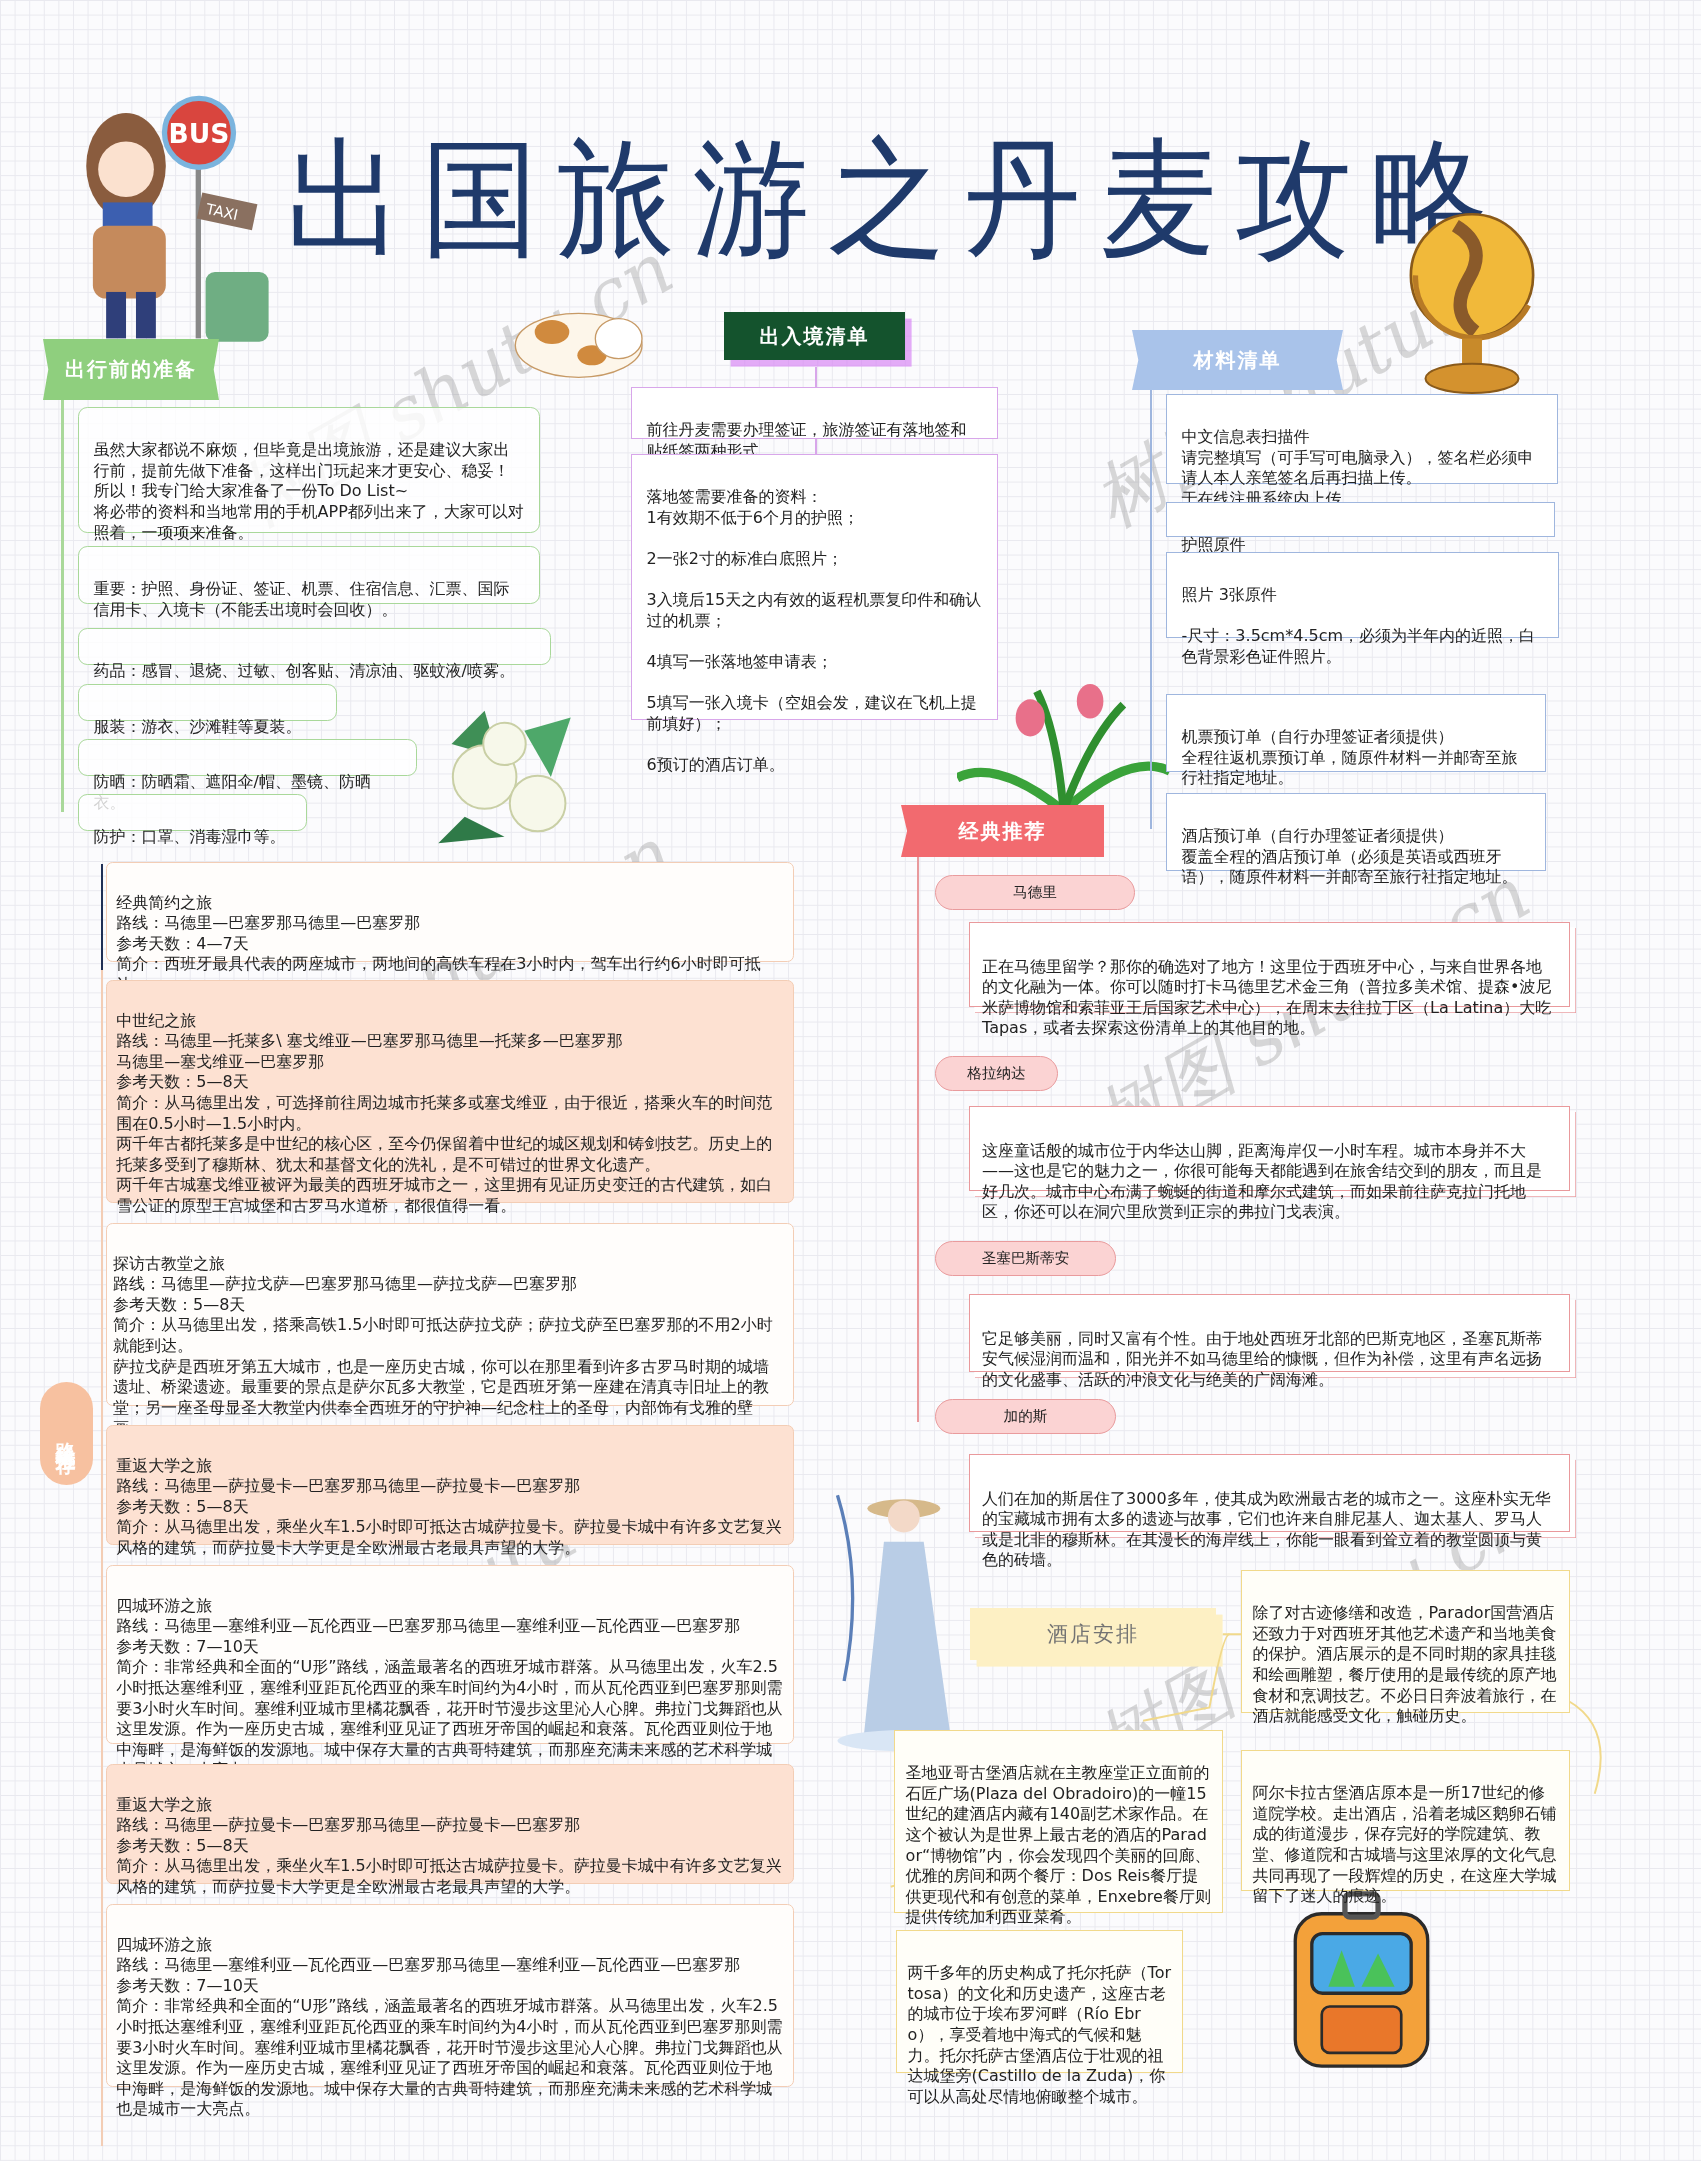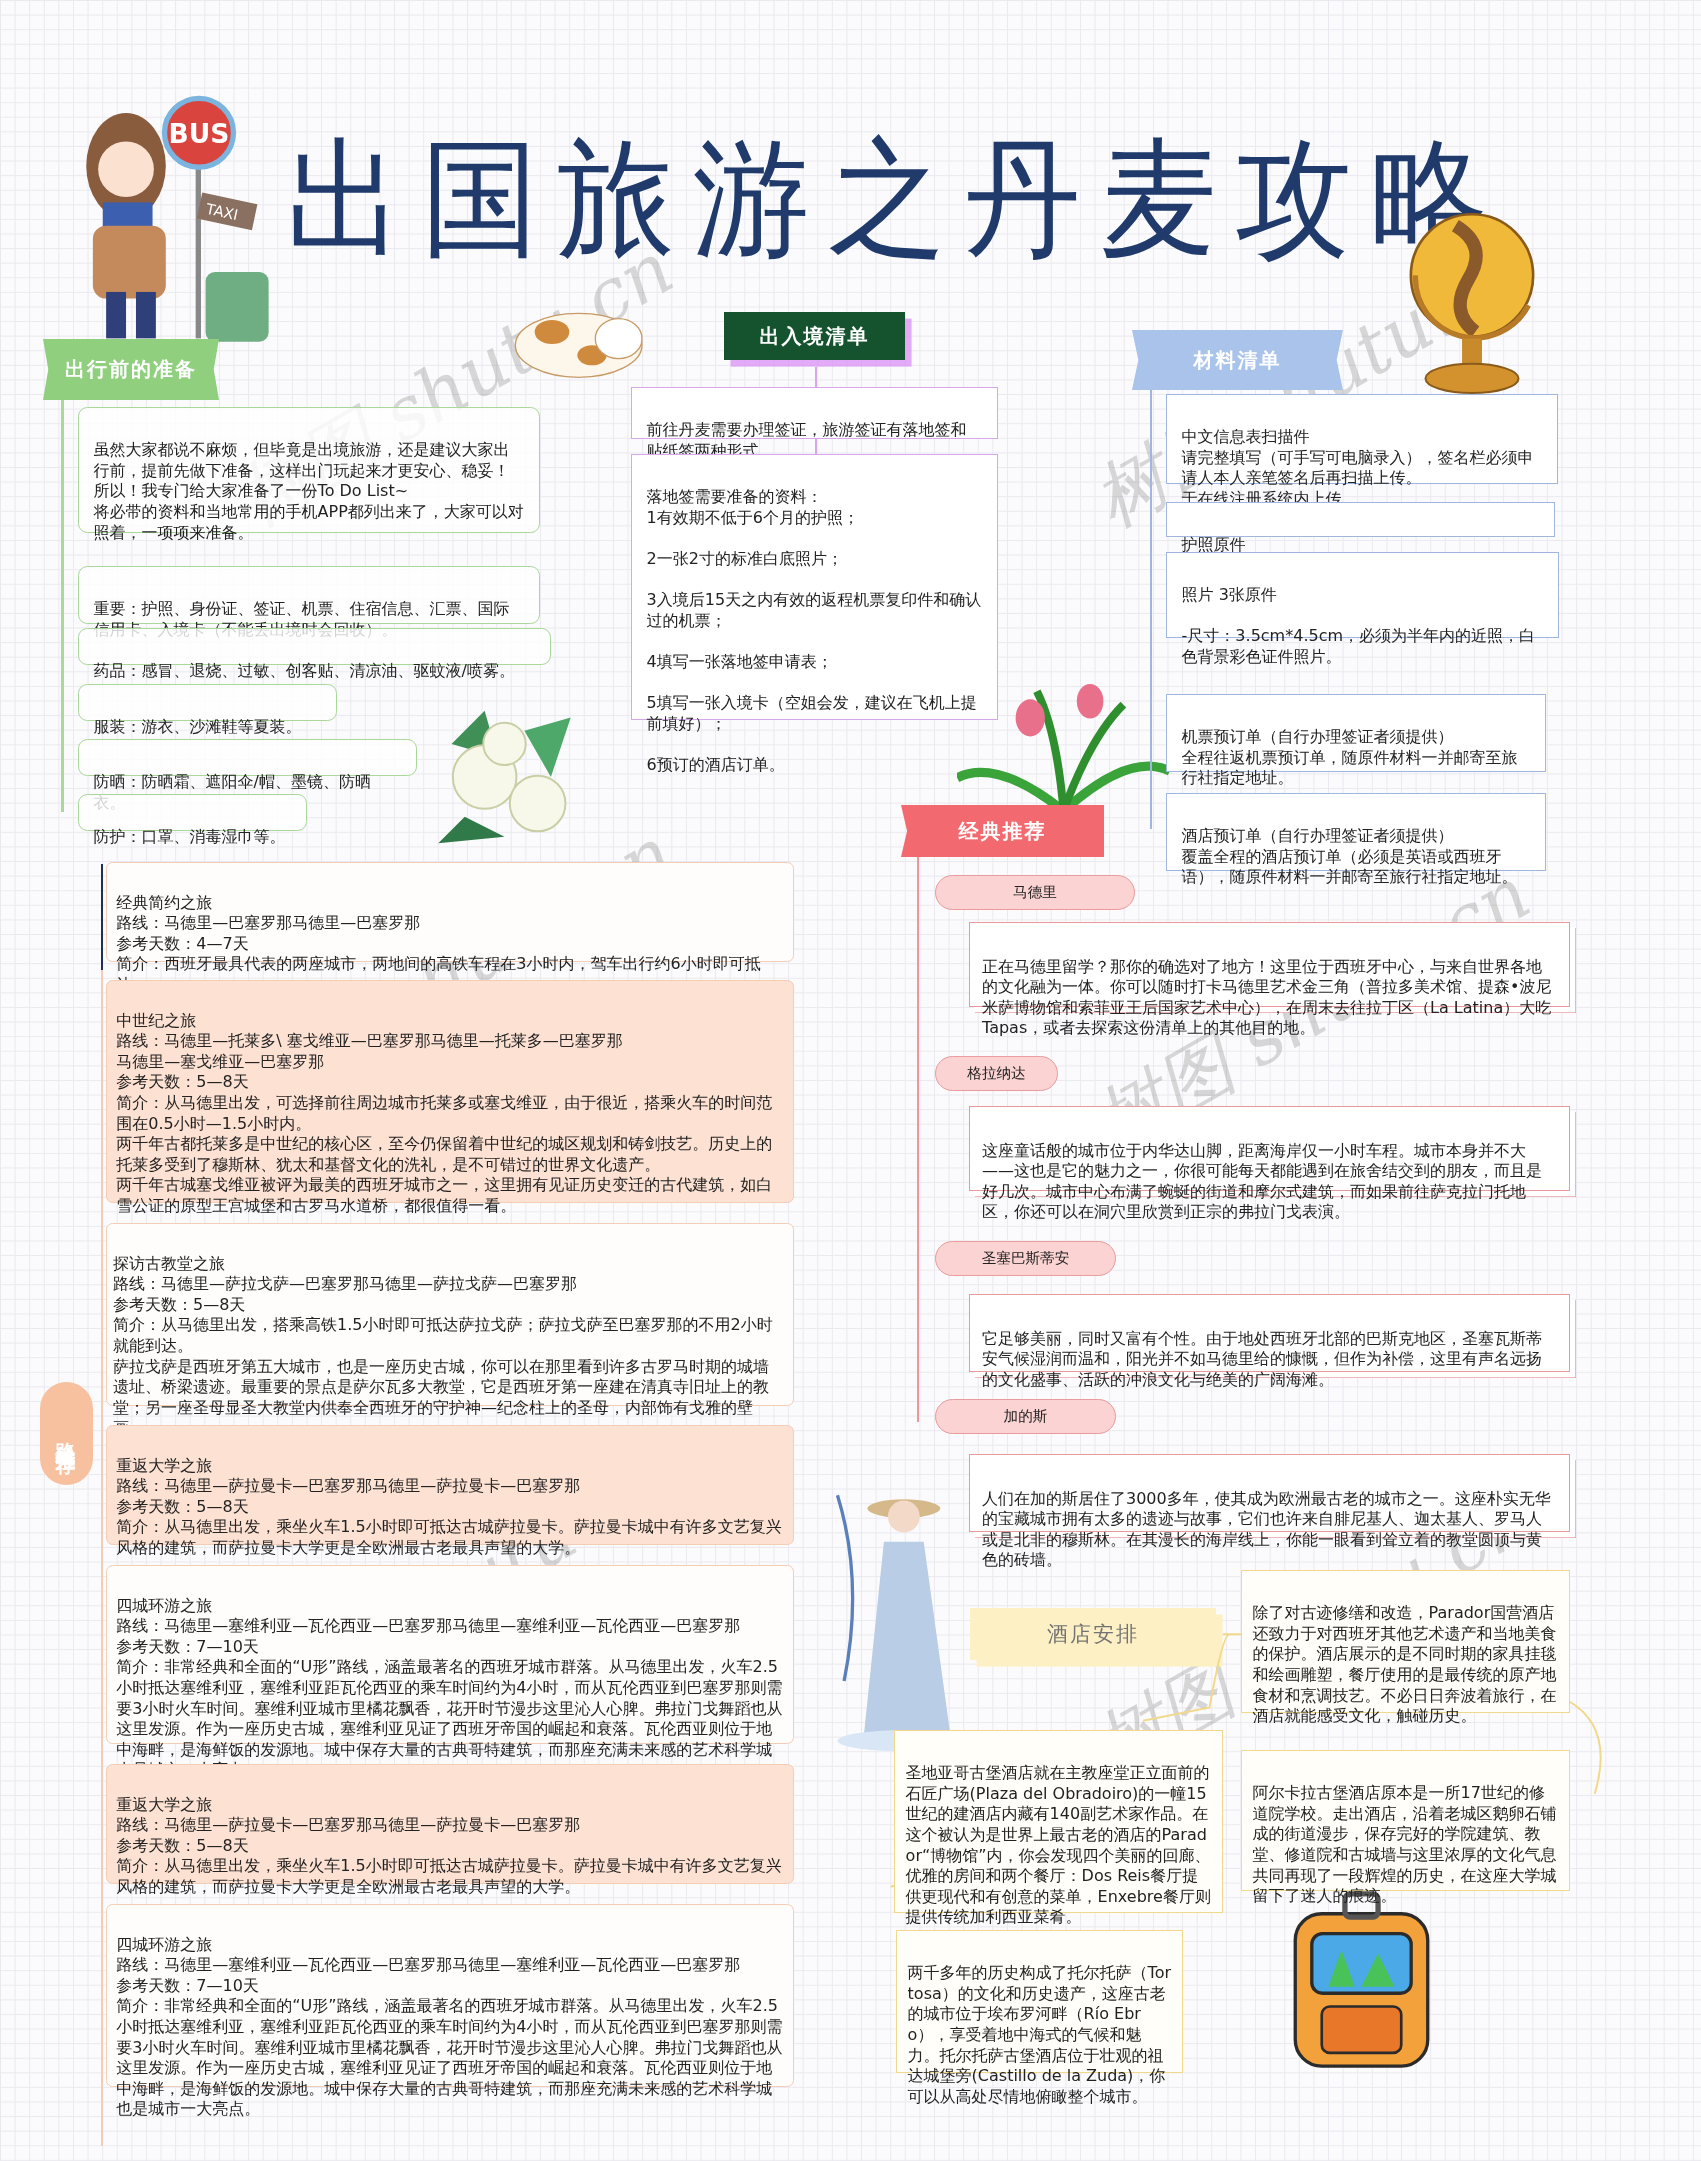--- a/index.html
+++ b/index.html
@@ -114,21 +114,21 @@
   <rect x="60" y="180" width="120" height="70" rx="12" fill="#e9772a" stroke="#2b2b2b" stroke-width="4"></rect>
   <rect x="95" y="10" width="50" height="35" rx="8" fill="none" stroke="#555" stroke-width="8"></rect>
 </svg>
 
 <div class="abs hdr hdr-green" style="left:43px;top:339px;width:176px;height:61px;">出行前的准备</div>
 <div class="line" style="left:61px;top:400px;width:2.7px;height:412px;background:#a9d89a;"></div>
 <div class="abs box-green" style="left:78px;top:407px;width:462px;height:126px;">
   <div class="text">虽然大家都说不麻烦，但毕竟是出境旅游，还是建议大家出行前，提前先做下准备，这样出门玩起来才更安心、稳妥！所以！我专门给大家准备了一份To Do List~
 将必带的资料和当地常用的手机APP都列出来了，大家可以对照着，一项项来准备。</div>
 </div>
-<div class="abs box-green" style="left:78px;top:566px;width:462px;height:58px;">
+<div class="abs box-green" style="left:78px;top:546px;width:462px;height:58px;">
   <div class="text">重要：护照、身份证、签证、机票、住宿信息、汇票、国际信用卡、入境卡（不能丢出境时会回收）。</div>
 </div>
 <div class="abs box-green" style="left:78px;top:628px;width:473px;height:37px;">
   <div class="text">药品：感冒、退烧、过敏、创客贴、清凉油、驱蚊液/喷雾。</div>
 </div>
 <div class="abs box-green" style="left:78px;top:684px;width:259px;height:37px;">
   <div class="text">服装：游衣、沙滩鞋等夏装。</div>
 </div>
 <div class="abs box-green" style="left:78px;top:739px;width:339px;height:37px;">
   <div class="text">防晒：防晒霜、遮阳伞/帽、墨镜、防晒衣。</div>

